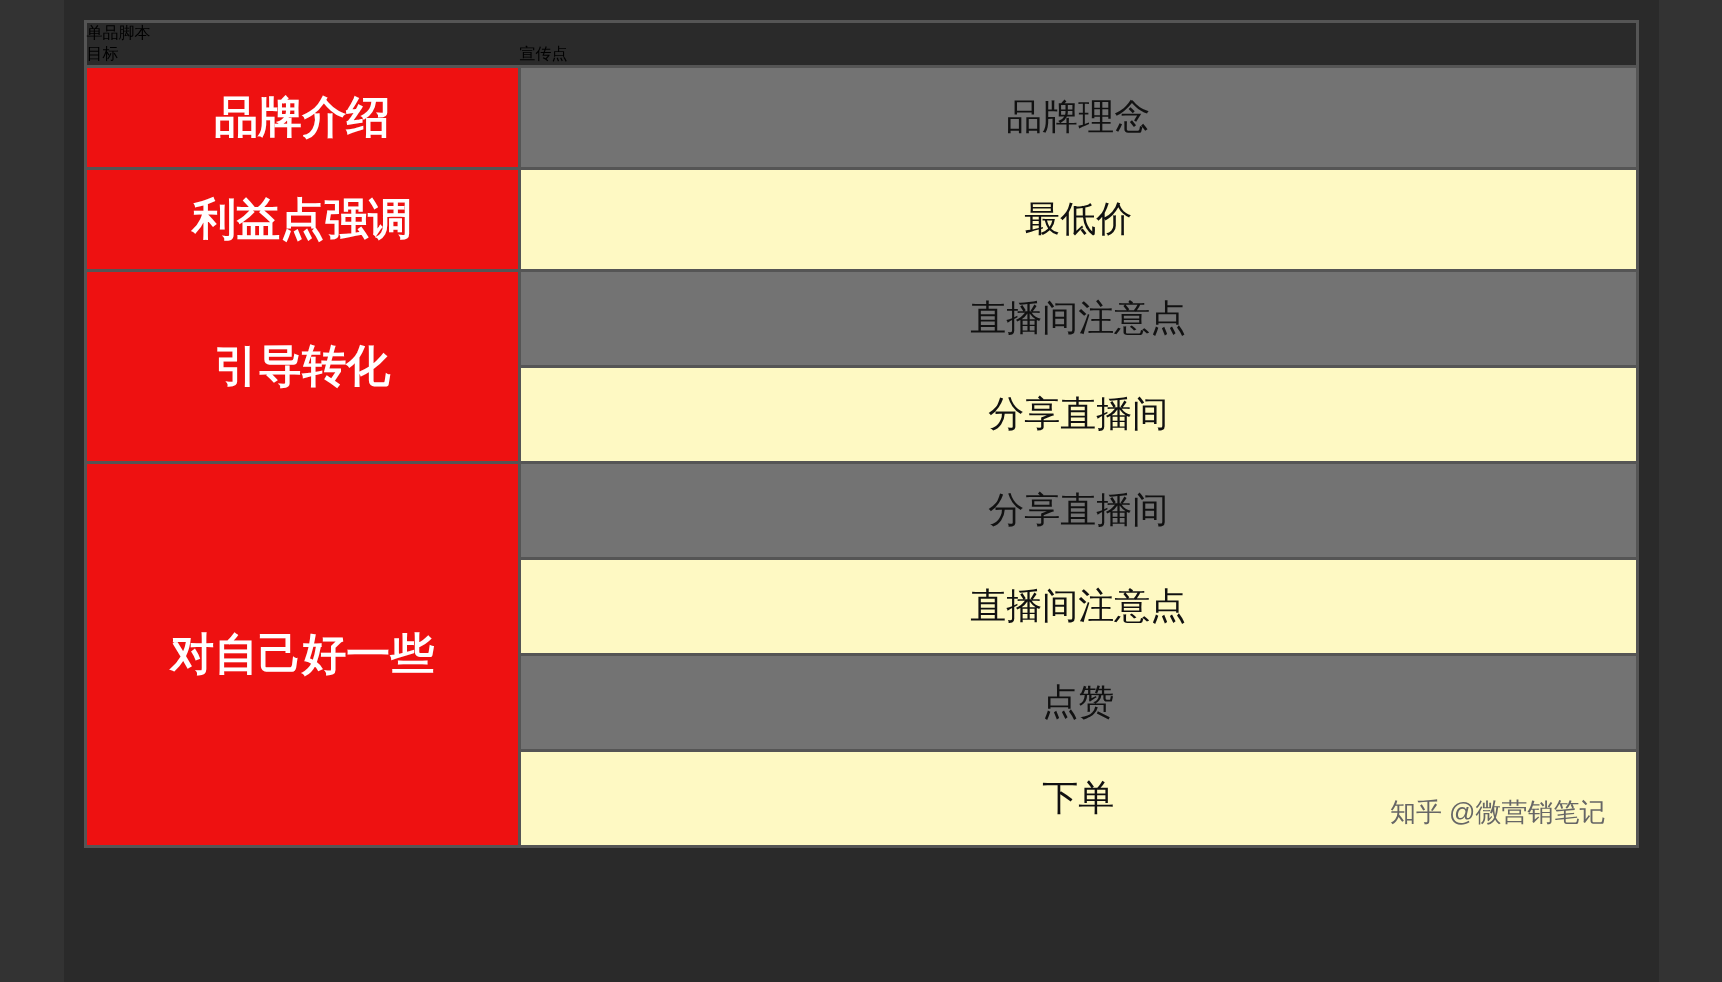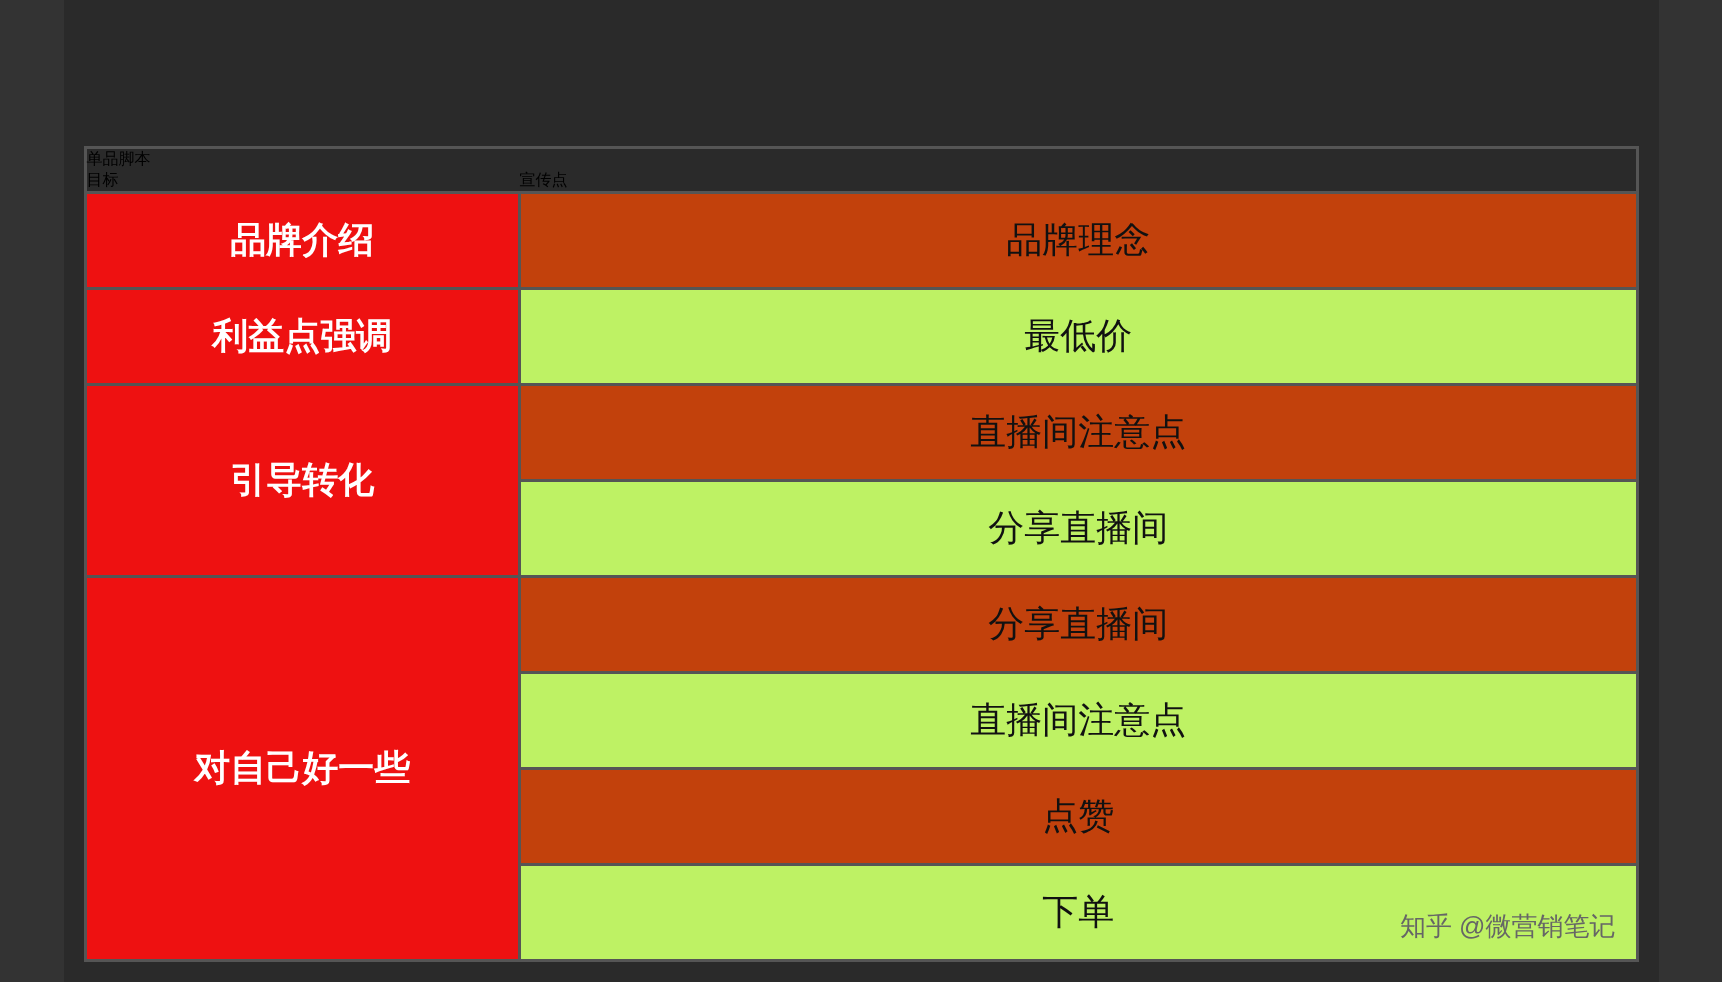--- a/index.html
+++ b/index.html
@@ -16,67 +16,67 @@
       min-height: 100vh;
       font-family: "Microsoft YaHei", "PingFang SC", "SimHei", sans-serif;
     }
 
     .table-wrapper {
       width: 1595px;
       min-height: 982px;
       background: #2a2a2a;
       display: flex;
       justify-content: center;
-      align-items: flex-end;
+      align-items: flex-start;
       padding: 20px;
     }
 
     .main-table {
       width: 1600px;
       border-collapse: collapse;
       border: 3px solid #555;
     }
 
     .left-cell {
       background: #EE1111;
       text-align: center;
-      font-size: 36px;
+      font-size: 44px;
       font-weight: bold;
       color: #fff;
       border: 3px solid #555;
       vertical-align: middle;
       width: 28%;
       padding: 20px;
     }
 
     .right-cell {
       text-align: center;
       font-size: 36px;
       font-weight: normal;
       border: 3px solid #555;
       padding: 22px 0;
       color: #111;
       width: 72%;
     }
 
     .row-light {
-      background: #c2410c;
+      background: #737373;
     }
 
     .row-dark {
-      background: #bef264;
+      background: #fef9c3;
     }
 
     .watermark-cell {
       position: relative;
     }
 
     .watermark-text {
       position: absolute;
-      right: 20px;
+      right: 30px;
       bottom: 15px;
       font-size: 26px;
       color: #666;
     }
   </style>
 </head>
 <body>
 
 <div class="table-wrapper">
   <table class="main-table">

